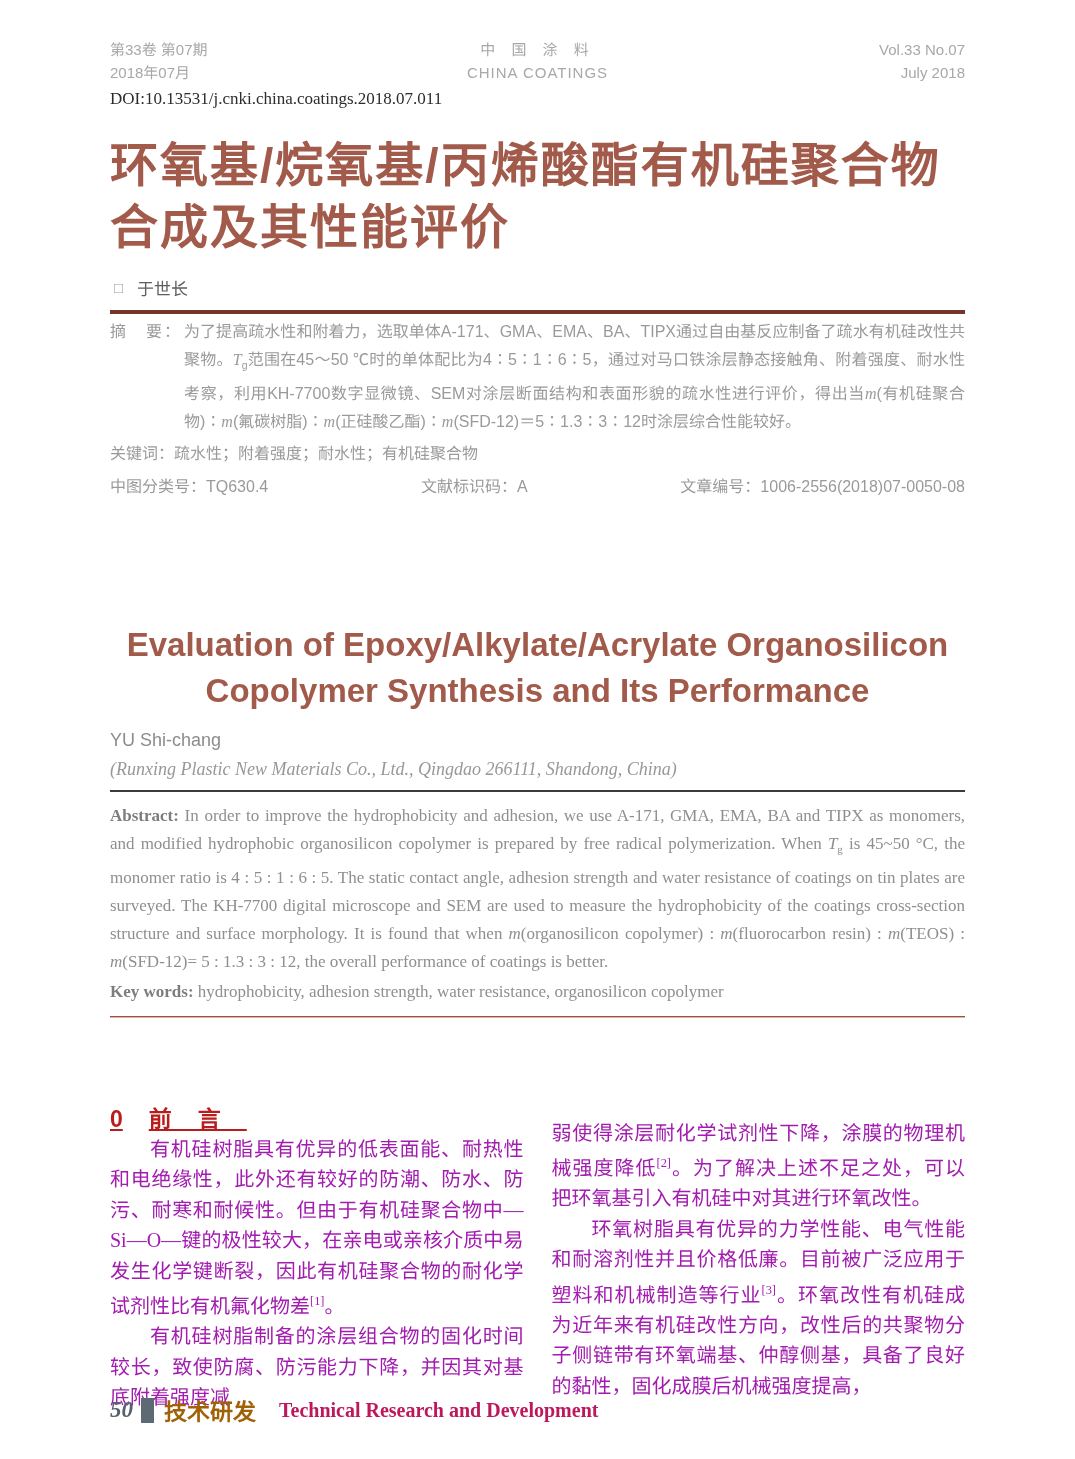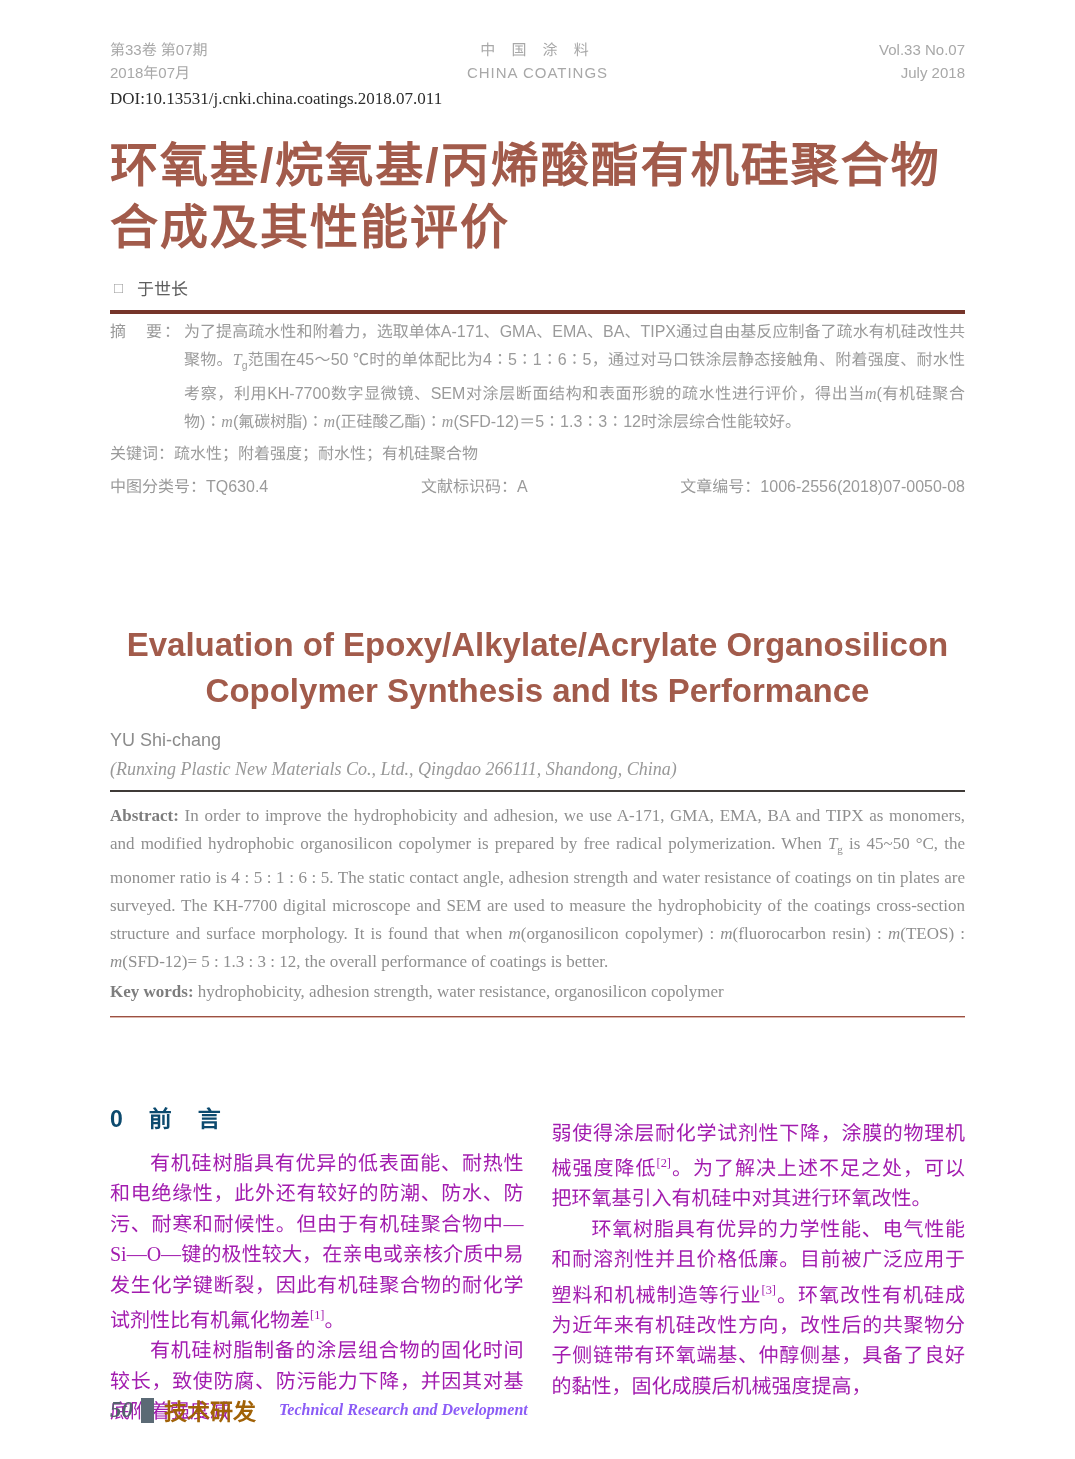--- a/index.html
+++ b/index.html
@@ -62,37 +62,37 @@
   
   .abstract-en { margin-top:10px; color:#8f8f8f; font-family:"Liberation Serif", serif; font-size:17px; }
   .abs-en-p { line-height:28px; text-align:justify; }
   .abs-en-p b, .kw-en b { color:#7d7d7d; font-weight:700; }
   .kw-en { margin-top:2px; line-height:28px; }
   .rule-accent { margin-top:10px; height:2px; background:#9b5042; border-bottom:1px solid #dcb6ac; }
 
   
   .columns { margin-top:78px; display:flex; gap:28px; }
   .col { flex:1; }
-  .sec-heading { color:#0c4a6e; font-size:23px; font-weight:700; margin-bottom:14px; margin-top:4px; }
+  .sec-heading { color:#b91c1c; font-size:23px; font-weight:700; margin-top:4px;text-decoration:underline; }
   .sec-heading .sec-num { margin-right:26px; }
   .sec-title { letter-spacing:26px; }
   .body-p {
     font-family:"Liberation Serif", serif;
     color:#a21caf; font-size:20px; line-height:30.5px;
     text-align:justify;
   }
   .body-p.indent { text-indent:2em; }
   .col-right { padding-top:22px; }
 
   
   .page-footer { position:absolute; left:110px; bottom:32px; display:flex; align-items:center; }
   .pg-num { font-family:"Liberation Serif", serif; font-style:italic; font-weight:700; font-size:23px; color:#55626e; margin-right:8px; }
   .pg-block { width:13px; height:25px; background:#5b6a75; margin-right:10px; }
   .pg-cn { font-size:23px; font-weight:700; color:#a16207; margin-right:23px; }
-  .pg-en { font-family:"Liberation Serif", serif; font-weight:700; font-size:16px; color:#8b5cf6;font-style:italic; }
+  .pg-en { font-family:"Liberation Serif", serif; font-weight:700; font-size:20px; color:#be185d; }
 </style>
 </head>
 <body>
 
 <div class="page">
   <div class="content">
 
     <header class="masthead">
       <div class="mh-left">
         <div>第33卷 第07期</div>

